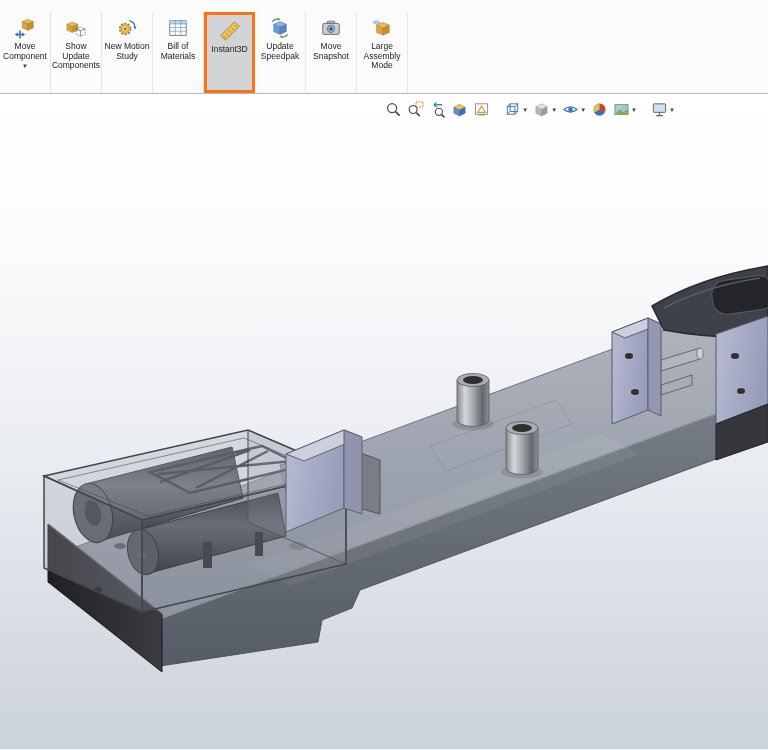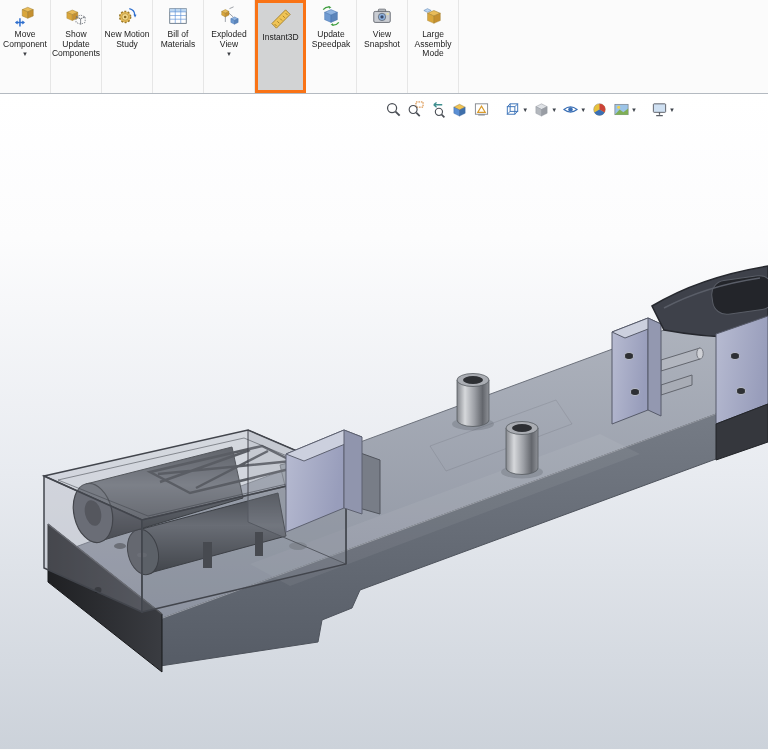--- a/index.html
+++ b/index.html
@@ -5,20 +5,21 @@
   * { margin:0; padding:0; box-sizing:border-box; }
   html,body { width:768px; height:750px; overflow:hidden; }
   body { font-family:"Liberation Sans","DejaVu Sans",sans-serif; background:#fbfbfb; }
 
   
   .cmd-toolbar {
     display:flex; align-items:stretch;
     height:94px; width:768px;
     background:#fbfbfb;
     border-bottom:1px solid #b4bac1;
+    padding-top:12px;
   }
   .tb-btn {
     width:51px; flex:0 0 51px;
     display:flex; flex-direction:column; align-items:center;
     padding:2px 1px 3px 1px;
     border-right:1px solid #e6e6e6;
     cursor:pointer;
   }
   .tb-btn.active {
     background:#d2d3d4;
@@ -103,35 +104,20 @@
     <span class="tb-icon">
       <svg width="22" height="22" viewBox="0 0 24 24">
         <rect x="3" y="4" width="18" height="16" fill="#ffffff" stroke="#5b6b7a" stroke-width="0.9"></rect>
         <rect x="3" y="4" width="18" height="3.5" fill="#bcd6f0"></rect>
         <path d="M3 7.5 H21 M3 11.5 H21 M3 15.5 H21 M9 4 V20 M15 4 V20" stroke="#5b8fd4" stroke-width="0.7"></path>
       </svg>
     </span>
     <span class="tb-label">Bill of Materials</span>
   </div>
 
-  <div class="tb-btn">
-    <span class="tb-icon">
-      <svg width="22" height="22" viewBox="0 0 24 24">
-        <path d="M11.5 8.5 L16.5 13 M8 12.5 L8 18.5 M12.5 4 L17 2" stroke="#8a8f96" stroke-width="0.9" fill="none"></path>
-        <polygon points="4,7 8,5 12,7 8,9" fill="#e9bc5a" stroke="#9a7a2a" stroke-width="0.5"></polygon>
-        <polygon points="4,7 8,9 8,13 4,11" fill="#d9a63c" stroke="#9a7a2a" stroke-width="0.4"></polygon>
-        <polygon points="8,9 12,7 12,11 8,13" fill="#c59030" stroke="#9a7a2a" stroke-width="0.4"></polygon>
-        <polygon points="14,15 18,13 22,15 18,17" fill="#8fb3e0" stroke="#3a6aa8" stroke-width="0.5"></polygon>
-        <polygon points="14,15 18,17 18,21 14,19" fill="#6f9ad0" stroke="#3a6aa8" stroke-width="0.4"></polygon>
-        <polygon points="18,17 22,15 22,19 18,21" fill="#5b84ba" stroke="#3a6aa8" stroke-width="0.4"></polygon>
-      </svg>
-    </span>
-    <span class="tb-label">Exploded View</span>
-    <span class="tb-caret">▼</span>
-  </div>
 
   <div class="tb-btn active">
     <span class="tb-icon">
       <svg width="22" height="22" viewBox="0 0 24 24">
         <polygon points="2,17 17,2 22,7 7,22" fill="#f0c455" stroke="#9a7a2a" stroke-width="0.9"></polygon>
         <path d="M5 17.5 l2.2 2.2 M8 14.5 l2.2 2.2 M11 11.5 l2.2 2.2 M14 8.5 l2.2 2.2 M17 5.5 l2.2 2.2" stroke="#8a6a1e" stroke-width="0.8"></path>
       </svg>
     </span>
     <span class="tb-label">Instant3D</span>
   </div>
@@ -154,21 +140,21 @@
   <div class="tb-btn">
     <span class="tb-icon">
       <svg width="22" height="22" viewBox="0 0 24 24">
         <rect x="8" y="4.5" width="8" height="4" rx="1" fill="#b8bbc1" stroke="#5a5e66" stroke-width="0.8"></rect>
         <rect x="3" y="7" width="18" height="12" rx="1.5" fill="#c9ccd2" stroke="#5a5e66" stroke-width="0.9"></rect>
         <circle cx="12" cy="13" r="4" fill="#8fb3e0" stroke="#5a5e66" stroke-width="0.8"></circle>
         <circle cx="12" cy="13" r="1.8" fill="#3a4a6a"></circle>
         <rect x="17" y="9" width="2.4" height="1.6" fill="#f0e6a0"></rect>
       </svg>
     </span>
-    <span class="tb-label">View Snapshot</span>
+    <span class="tb-label">Move Snapshot</span>
   </div>
 
   <div class="tb-btn">
     <span class="tb-icon">
       <svg width="22" height="22" viewBox="0 0 24 24">
         <polygon points="2,6 6,4 10,6 6,8" fill="#bcd6f0" stroke="#3a6aa8" stroke-width="0.5"></polygon>
         <polygon points="6,9 13,6 20,9 13,12" fill="#e9bc5a" stroke="#9a7a2a" stroke-width="0.6"></polygon>
         <polygon points="6,9 13,12 13,20 6,17" fill="#d9a63c" stroke="#9a7a2a" stroke-width="0.4"></polygon>
         <polygon points="13,12 20,9 20,17 13,20" fill="#c59030" stroke="#9a7a2a" stroke-width="0.4"></polygon>
       </svg>

